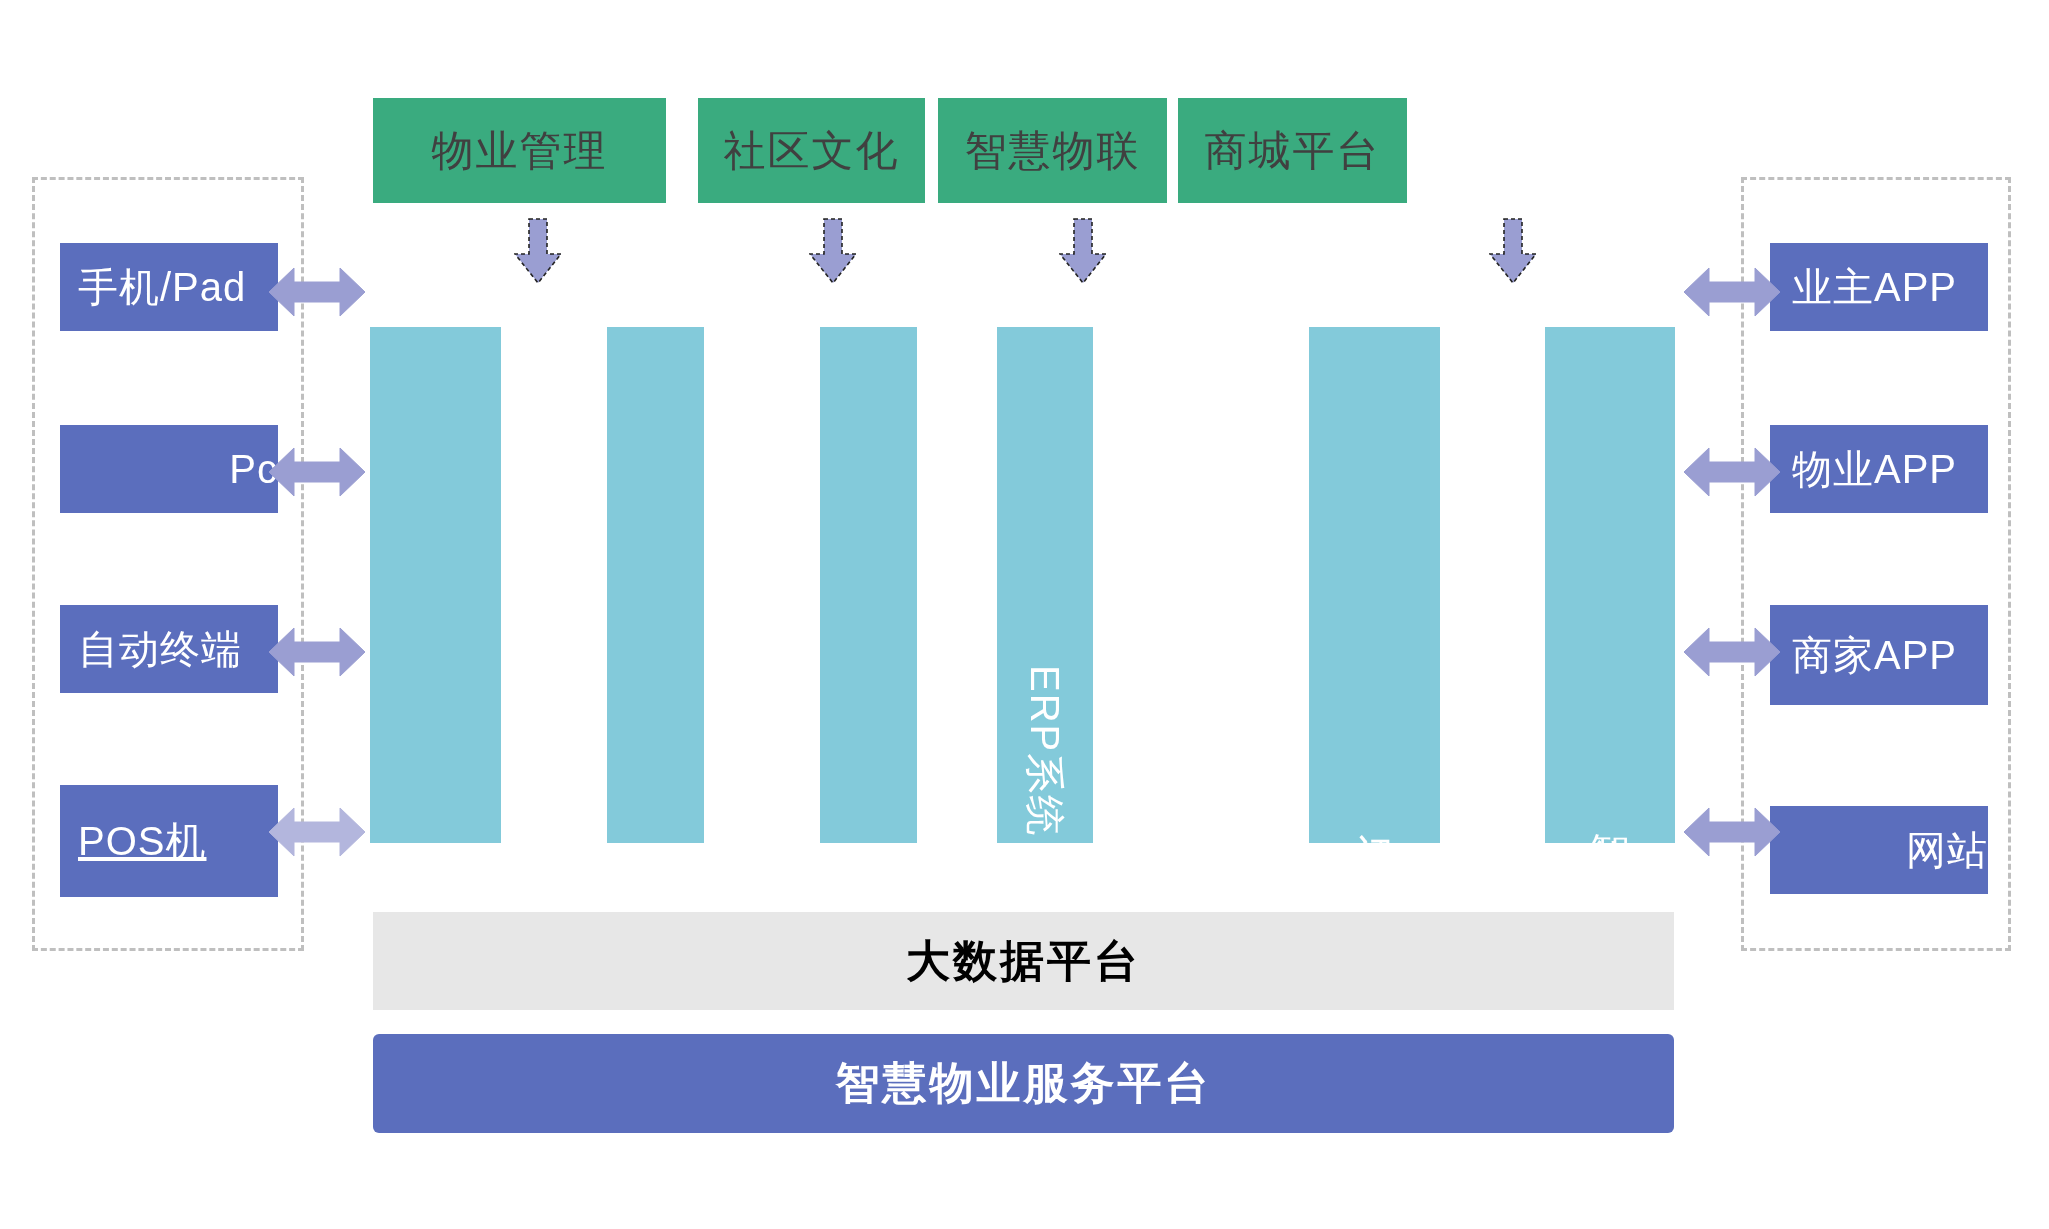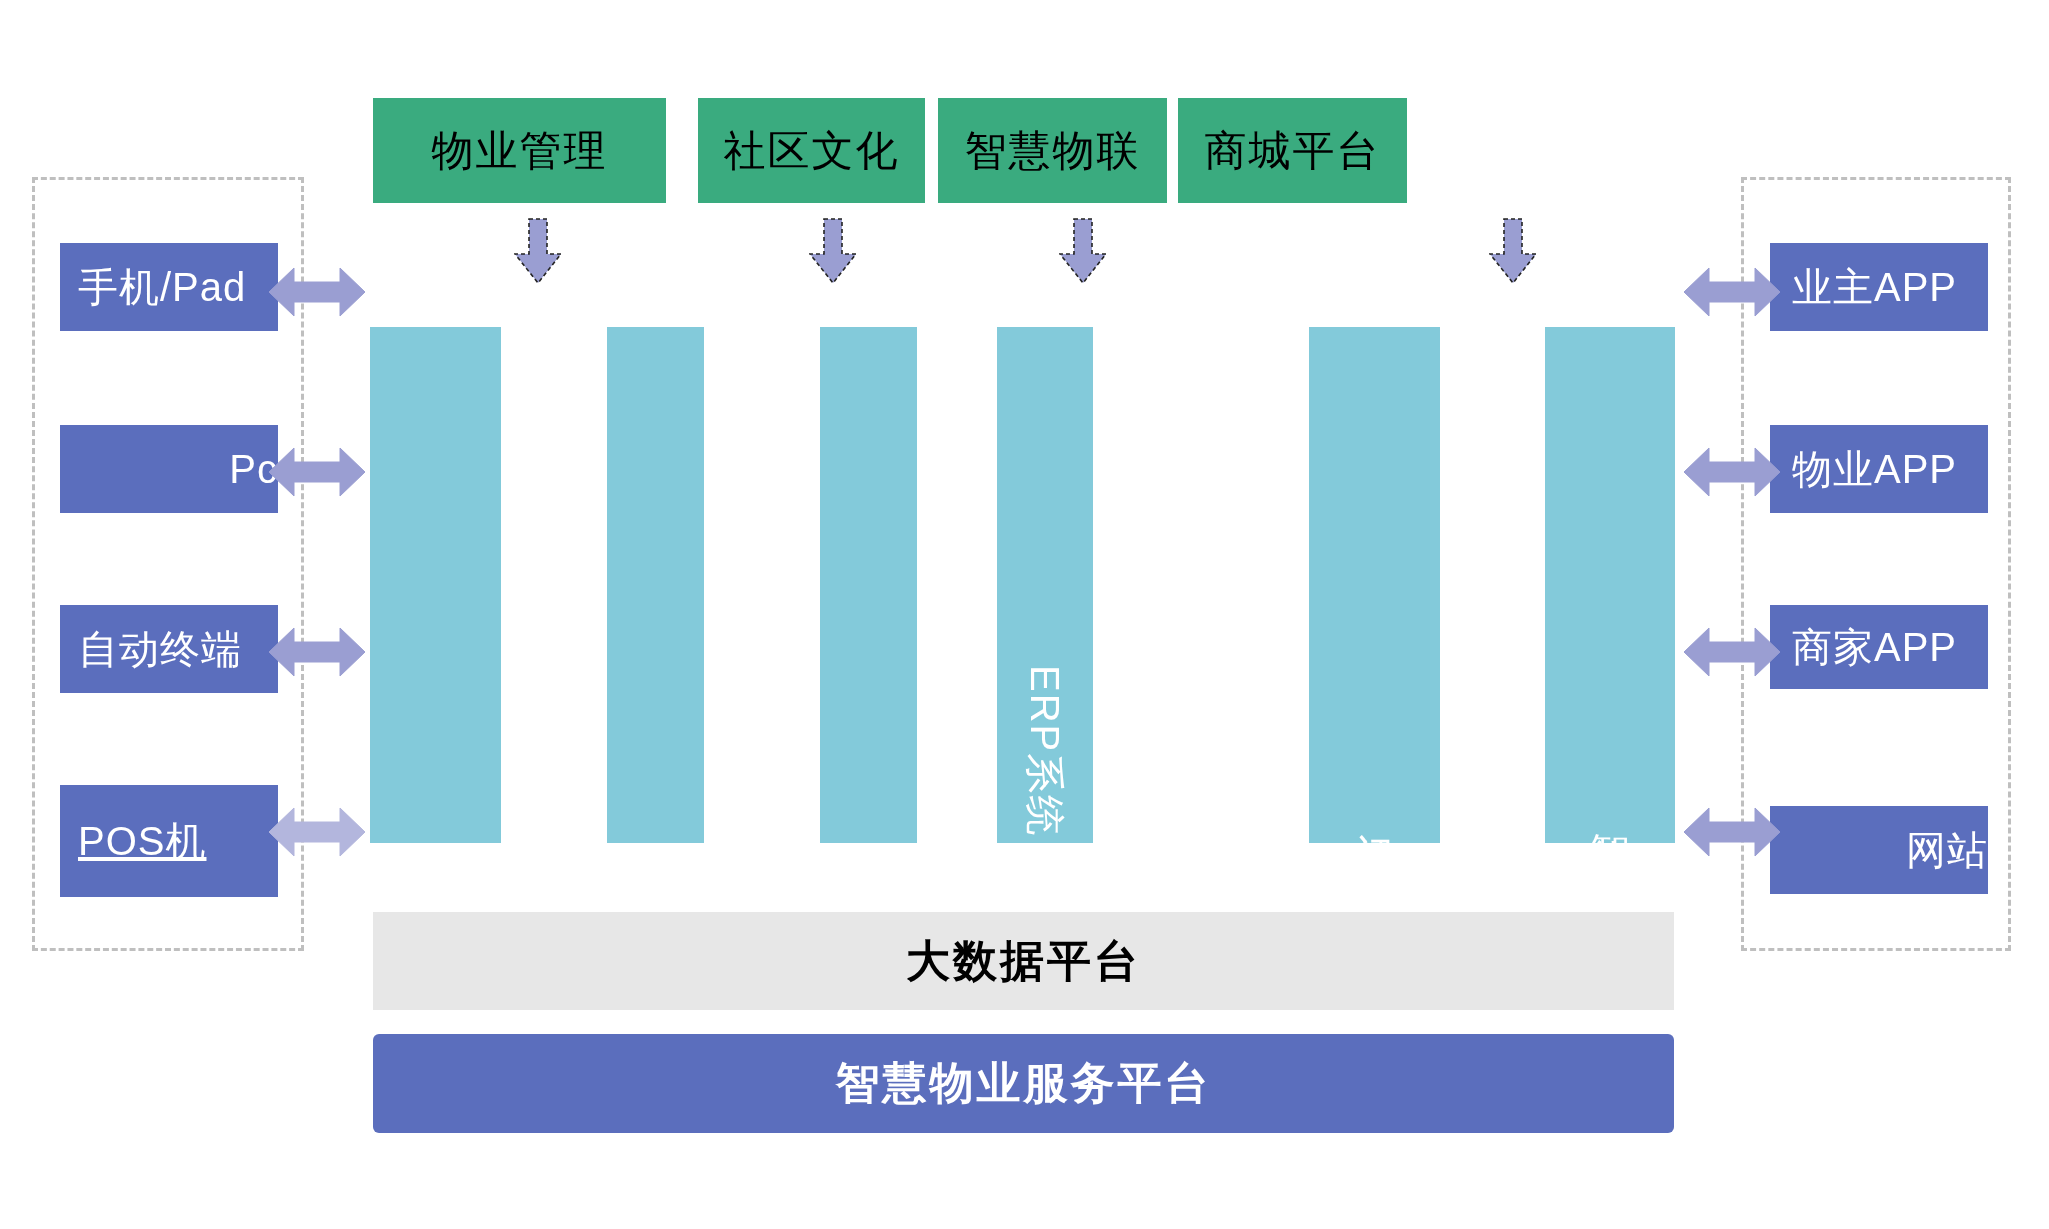--- a/index.html
+++ b/index.html
@@ -39,21 +39,21 @@
     box-sizing: border-box;
     white-space: nowrap;
   }
   .chip.left-chip { justify-content: flex-start; padding-left: 18px; }
   .chip.right-chip { justify-content: flex-start; padding-left: 22px; }
 
   
   .svc {
     position: absolute;
     background: #3aab7f;
-    color: #000000;
+    color: #404040;
     display: flex;
     align-items: center;
     justify-content: center;
     font-size: 42px;
     letter-spacing: 2px;
     box-sizing: border-box;
     white-space: nowrap;
   }
 
   
@@ -207,21 +207,21 @@
   </div>
 
   <div class="dashed-frame" style="left:1741px; top:177px; width:270px; height:774px;"></div>
 
   <div class="chip right-chip" style="left:1770px; top:243px; width:218px; height:88px;">
     <span>业主APP</span>
   </div>
   <div class="chip right-chip" style="left:1770px; top:425px; width:218px; height:88px;">
     <span>物业APP</span>
   </div>
-  <div class="chip right-chip" style="left:1770px; top:605px; width:218px; height:84px;text-align:center;">
+  <div class="chip right-chip" style="left:1770px; top:605px; width:218px; height:100px;text-align:center;">
     <span>商家APP</span>
   </div>
   <div class="chip" style="left:1770px; top:806px; width:218px; height:88px;">
     <span>网站</span>
   </div>
 
   <div class="arrow" style="left:1683px; top:265px; width:98px; height:54px;">
     <svg viewBox="0 0 98 54" preserveAspectRatio="none">
       <polygon points="1,27 26,3 26,17 72,17 72,3 97,27 72,51 72,37 26,37 26,51" fill="#9a9ed2" stroke="#9a9ed2" stroke-width="1"></polygon>
     </svg>

